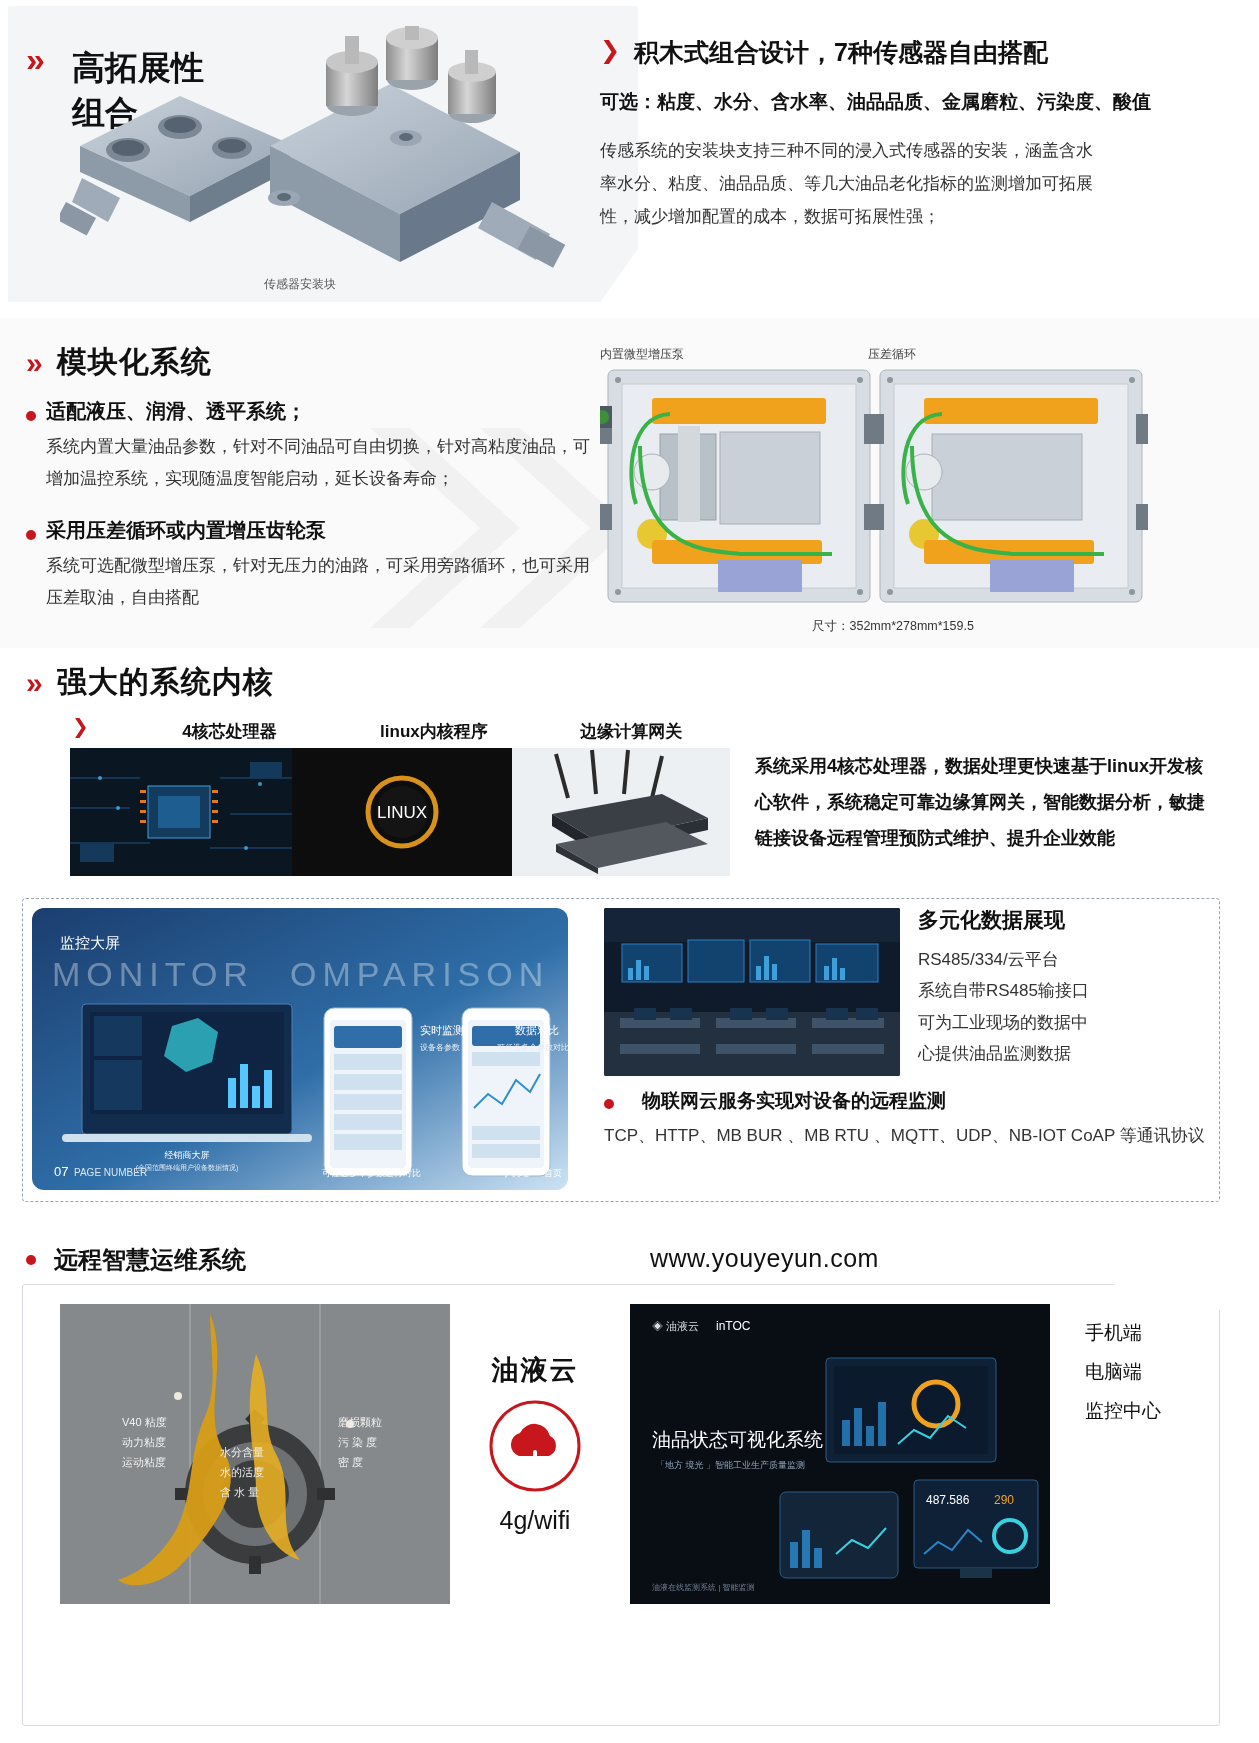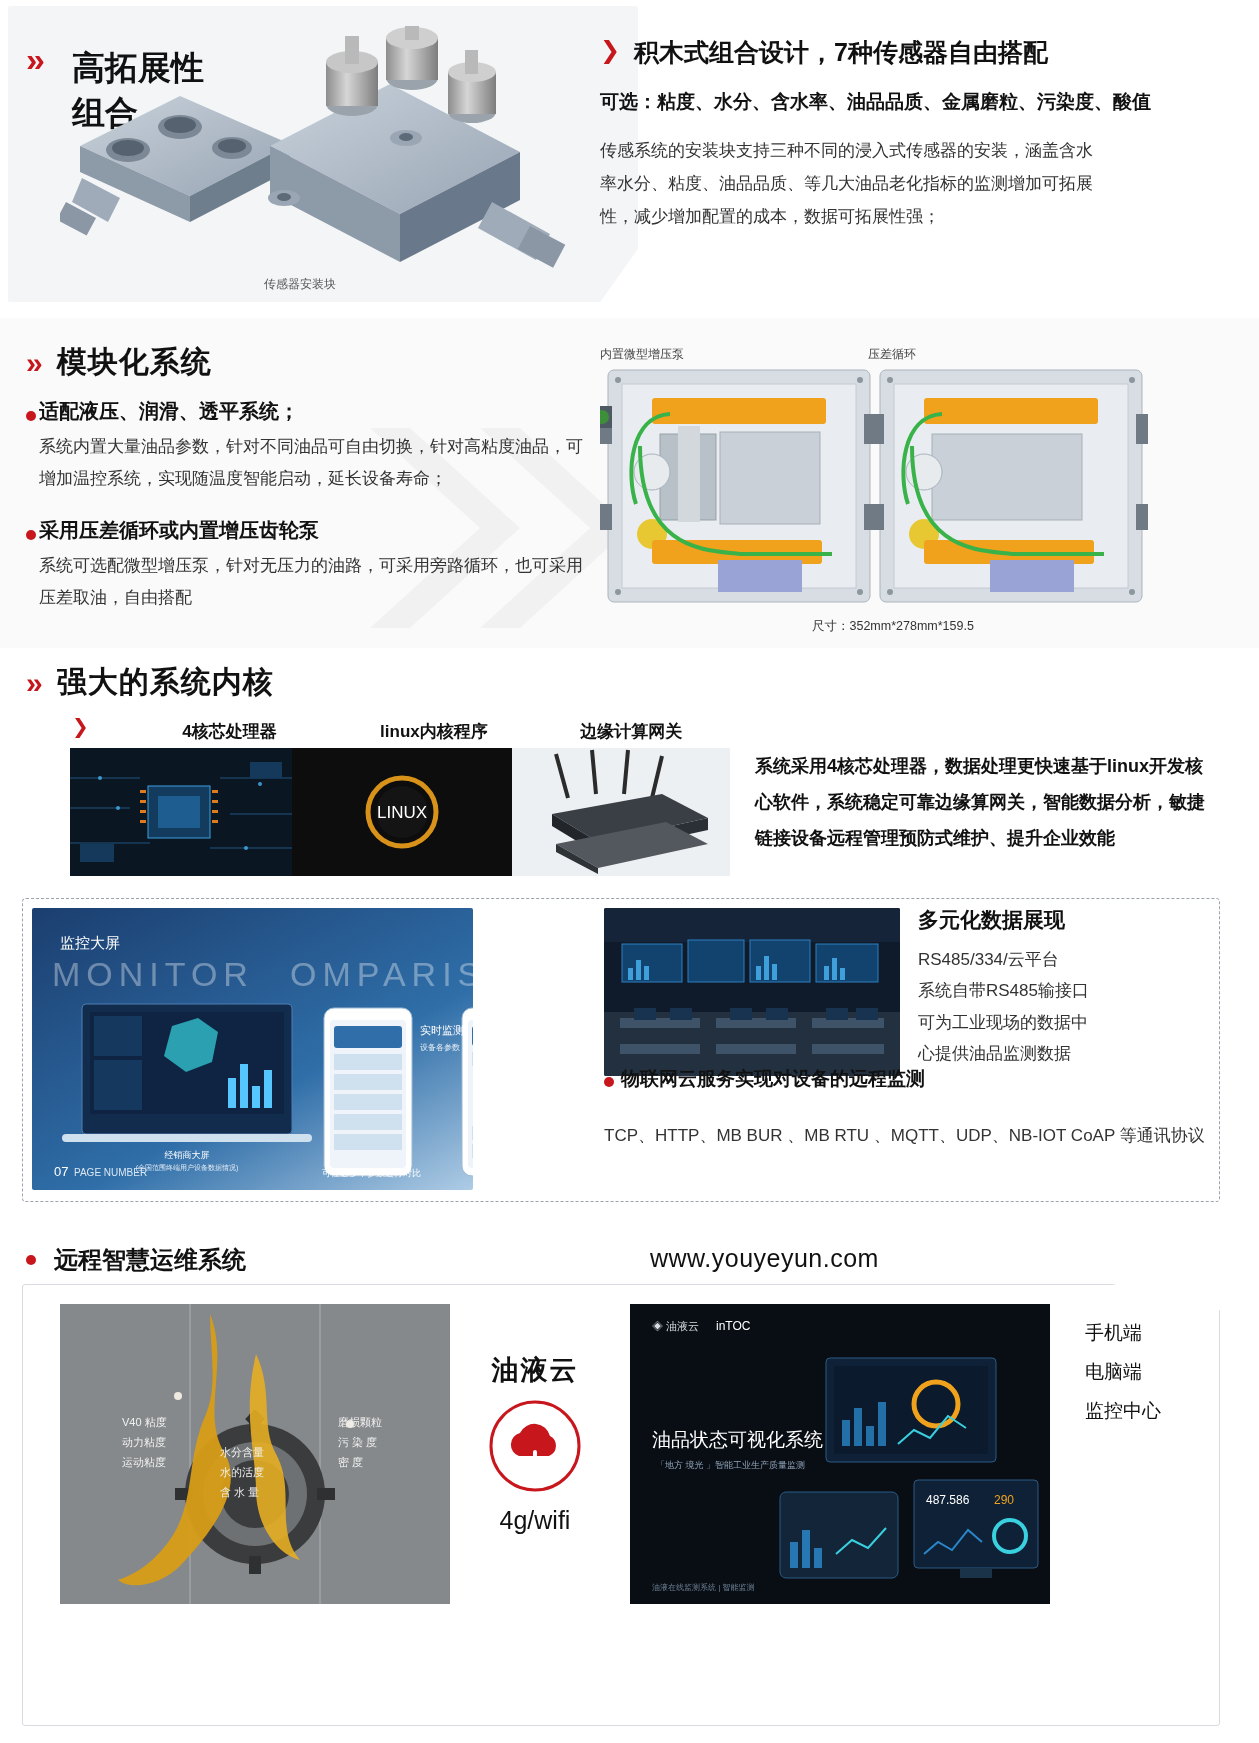--- a/index.html
+++ b/index.html
@@ -52,21 +52,21 @@
     margin-top:18px;font-size:19px;font-weight:bold;line-height:1.62;color:#111;
   }
   .s1-r-body{
     margin-top:16px;font-size:17px;line-height:1.95;color:#333;width:505px;
   }
 
   
   .s2{position:absolute;left:0;top:318px;width:1259px;height:330px;background:#fafafa;}
   .s2-title-wrap{position:absolute;left:26px;top:24px;display:flex;align-items:center;gap:18px;}
   .s2-list{position:absolute;left:26px;top:80px;width:570px;}
-  .s2-item{display:flex;gap:3px;margin-bottom:22px;}
+  .s2-item{display:flex;gap:10px;margin-bottom:22px;}
   .s2-item .dotwrap{padding-top:9px;}
   .s2-h{font-size:20px;font-weight:bold;color:#111;margin-bottom:6px;}
   .s2-p{font-size:17px;line-height:1.88;color:#333;}
 
   .s2-img{position:absolute;left:600px;top:36px;width:640px;height:268px;}
   .lbl-small{font-size:12px;color:#444;}
 
   .s2-dim{position:absolute;left:812px;top:300px;font-size:12.5px;color:#333;}
 
   
@@ -78,26 +78,26 @@
   .s3-cell{height:128px;position:relative;overflow:hidden;}
   .s3-text{
     position:absolute;left:755px;top:100px;width:460px;
     font-size:18px;font-weight:bold;line-height:2;color:#111;
   }
 
   .dashbox{
     position:absolute;left:22px;top:250px;width:1196px;height:302px;
     border:1px dashed #9aa3ad;border-radius:4px;
   }
-  .dash-left{position:absolute;left:32px;top:260px;width:441px;height:282px;overflow:hidden;border-radius:2px;}
+  .dash-left{position:absolute;left:32px;top:260px;width:536px;height:282px;overflow:hidden;border-radius:12px;}
   .dash-right{position:absolute;left:604px;top:260px;width:296px;height:168px;overflow:hidden;border-radius:2px;}
   .dr-txt{position:absolute;left:918px;top:258px;width:300px;}
   .dr-h{font-size:21px;font-weight:bold;color:#111;margin-bottom:10px;}
   .dr-l{font-size:17px;line-height:1.85;color:#333;}
-  .iot-line{position:absolute;left:604px;top:418px;width:614px;display:flex;gap:7px;align-items:flex-start;}
+  .iot-line{position:absolute;left:604px;top:440px;width:614px;display:flex;gap:28px;align-items:flex-start;}
   .iot-h{font-size:19px;font-weight:bold;color:#111;}
   .iot-p{position:absolute;left:604px;top:472px;width:620px;font-size:17px;line-height:1.85;color:#333;}
 
   
   .s4{position:absolute;left:0;top:1222px;width:1259px;height:521px;}
   .s4-head{position:absolute;left:26px;top:22px;display:flex;align-items:center;gap:18px;}
   .s4-h{font-size:24px;font-weight:bold;color:#111;}
   .s4-url{position:absolute;left:650px;top:22px;font-size:25px;color:#111;letter-spacing:.5px;}
   .s4-card{
     position:absolute;left:22px;top:62px;width:1196px;height:440px;

